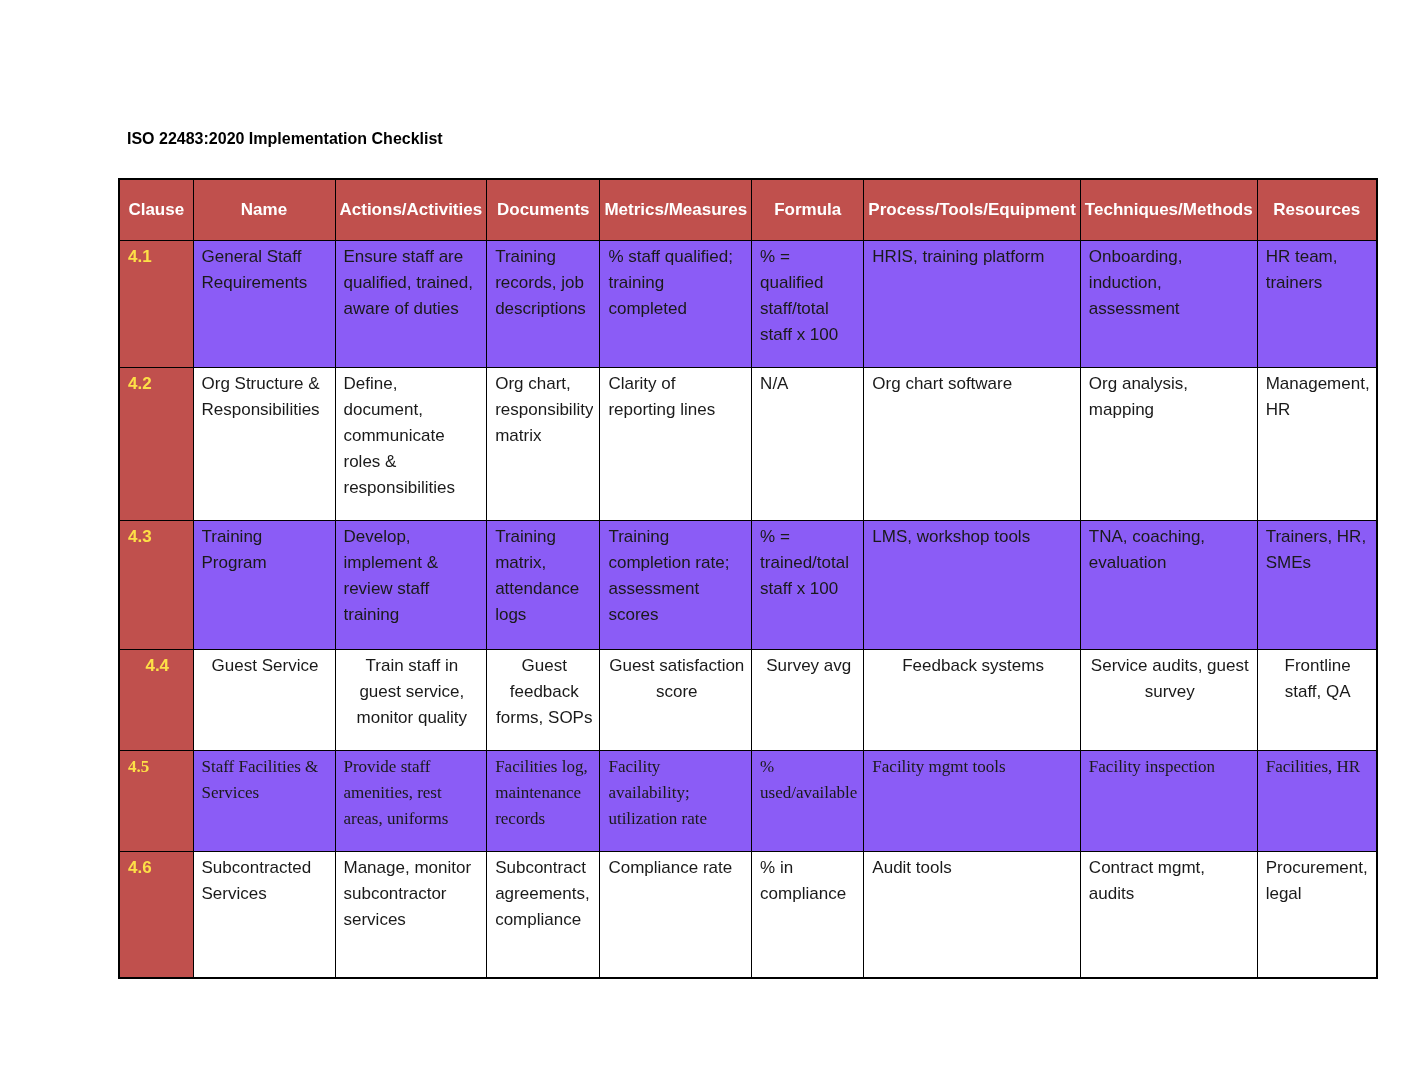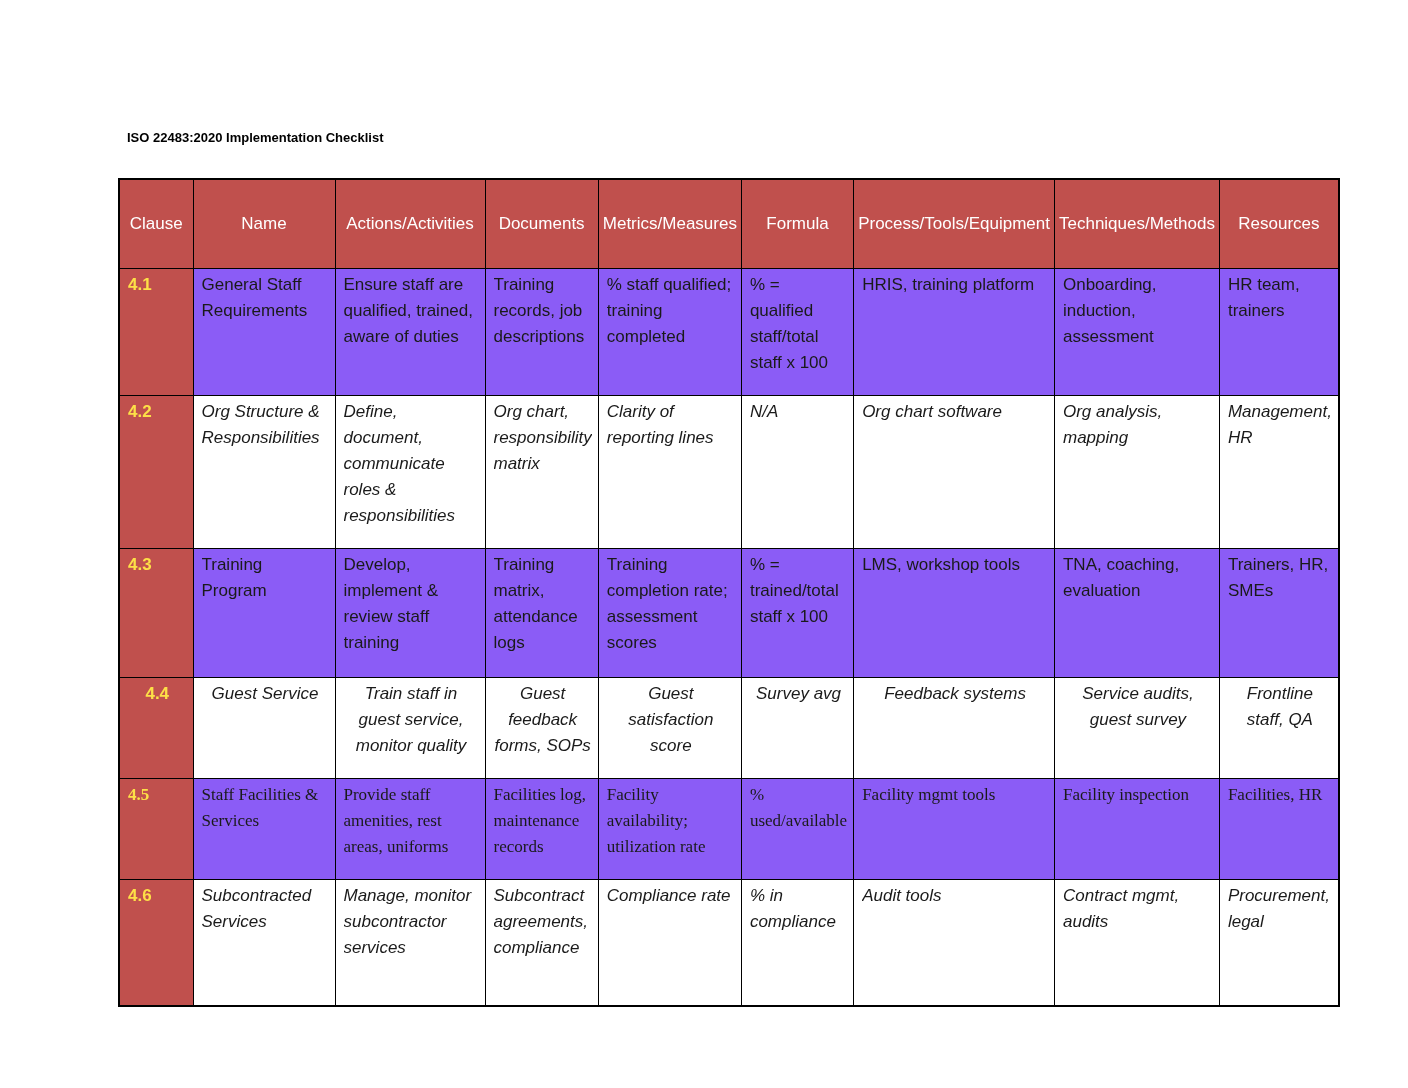--- a/index.html
+++ b/index.html
@@ -2,45 +2,45 @@
 <html><head>
 <meta charset="utf-8">
 <style>
   html,body{margin:0;padding:0;}
   body{
     width:1408px;height:1088px;background:#ffffff;position:relative;
     font-family:"Liberation Sans", sans-serif;color:#1a1a1a;
   }
   .doc-title{
     position:absolute;left:127px;top:130px;margin:0;
-    font-size:13px;font-weight:bold;color:#000000;letter-spacing:0px;
+    font-size:16px;font-weight:bold;color:#000000;letter-spacing:0px;
   }
   table.checklist{
     position:absolute;left:118px;top:178px;
     border-collapse:collapse;table-layout:fixed;
     border:2px solid #000000;
   }
   table.checklist th, table.checklist td{
     border:1px solid #000000;
     font-size:17px;line-height:26px;
     vertical-align:top;
     padding:3px 6px 1px 8px;
     overflow:hidden;
   }
   table.checklist th{
-    background:#C0504D;color:#ffffff;font-weight:normal;
+    background:#C0504D;color:#ffffff;font-weight:bold;
     text-align:center;vertical-align:middle;
-    padding:16px 4px;height:56px;
+    padding:2px 4px;height:56px;
     overflow-wrap:break-word;word-wrap:break-word;
   }
   td.clause{
     background:#C0504D;color:#fde047;font-weight:bold;
   }
   tr.band td.body{background:#8b5cf6;}
-  tr.plain td.body{background:#ffffff;font-style:italic;}
+  tr.plain td.body{background:#ffffff;}
   td .cw{overflow:hidden;overflow-wrap:break-word;word-wrap:break-word;}
   tr.r1 .cw{height:122px;}
   tr.r2 .cw{height:148px;}
   tr.r3 .cw{height:124px;}
   tr.r4 .cw{height:96px;text-align:center;}
   tr.r5 .cw{height:96px;font-family:Liberation Serif, serif;}
   tr.r6 .cw{height:121px;}
 </style>
 </head>
 <body>

